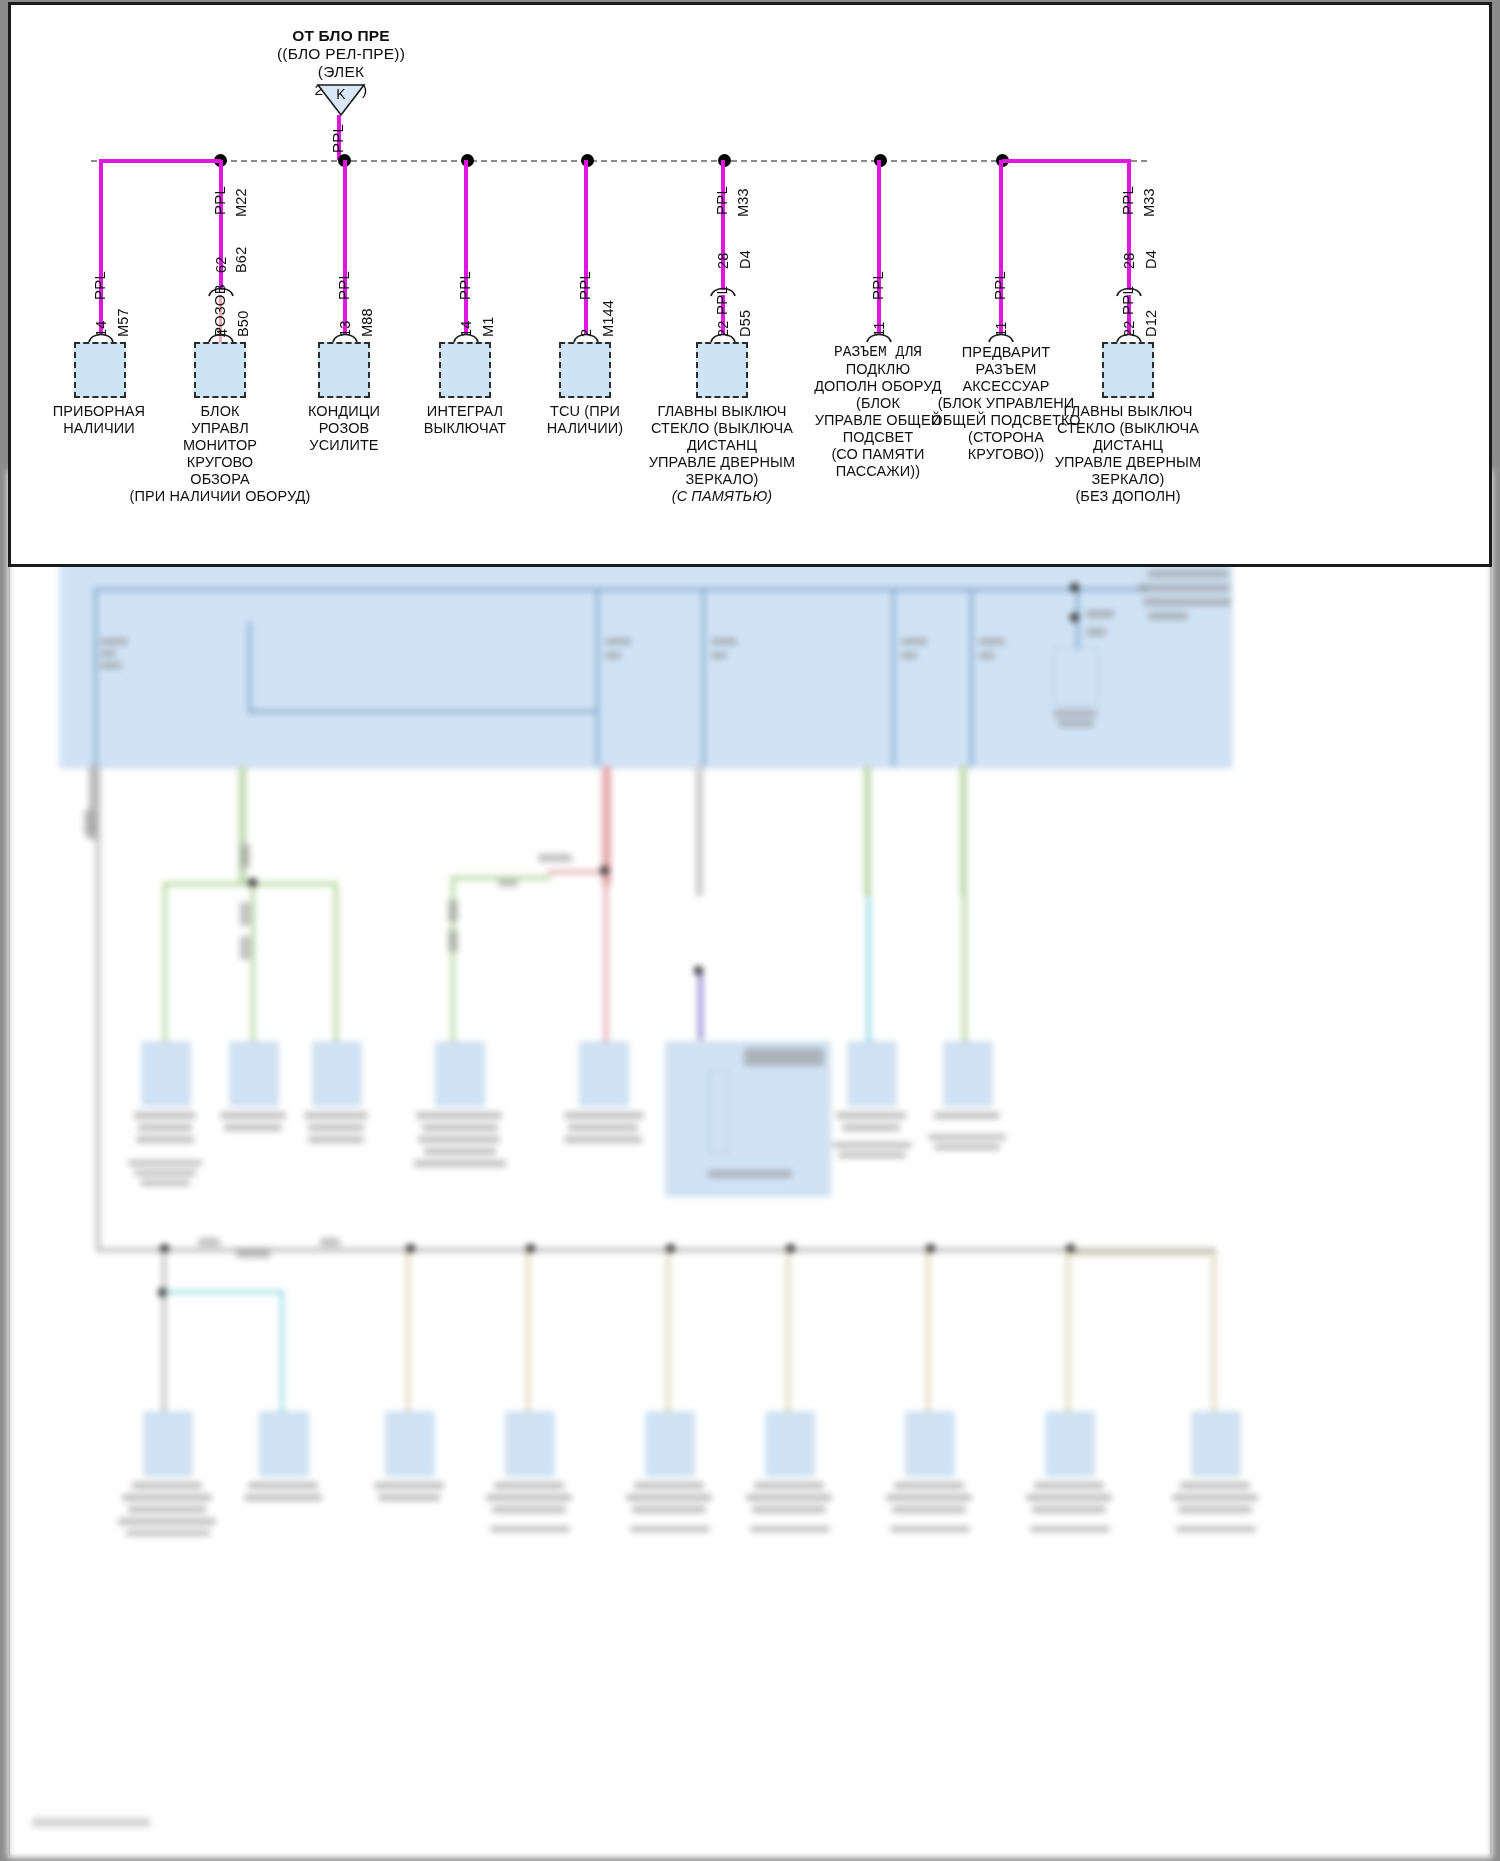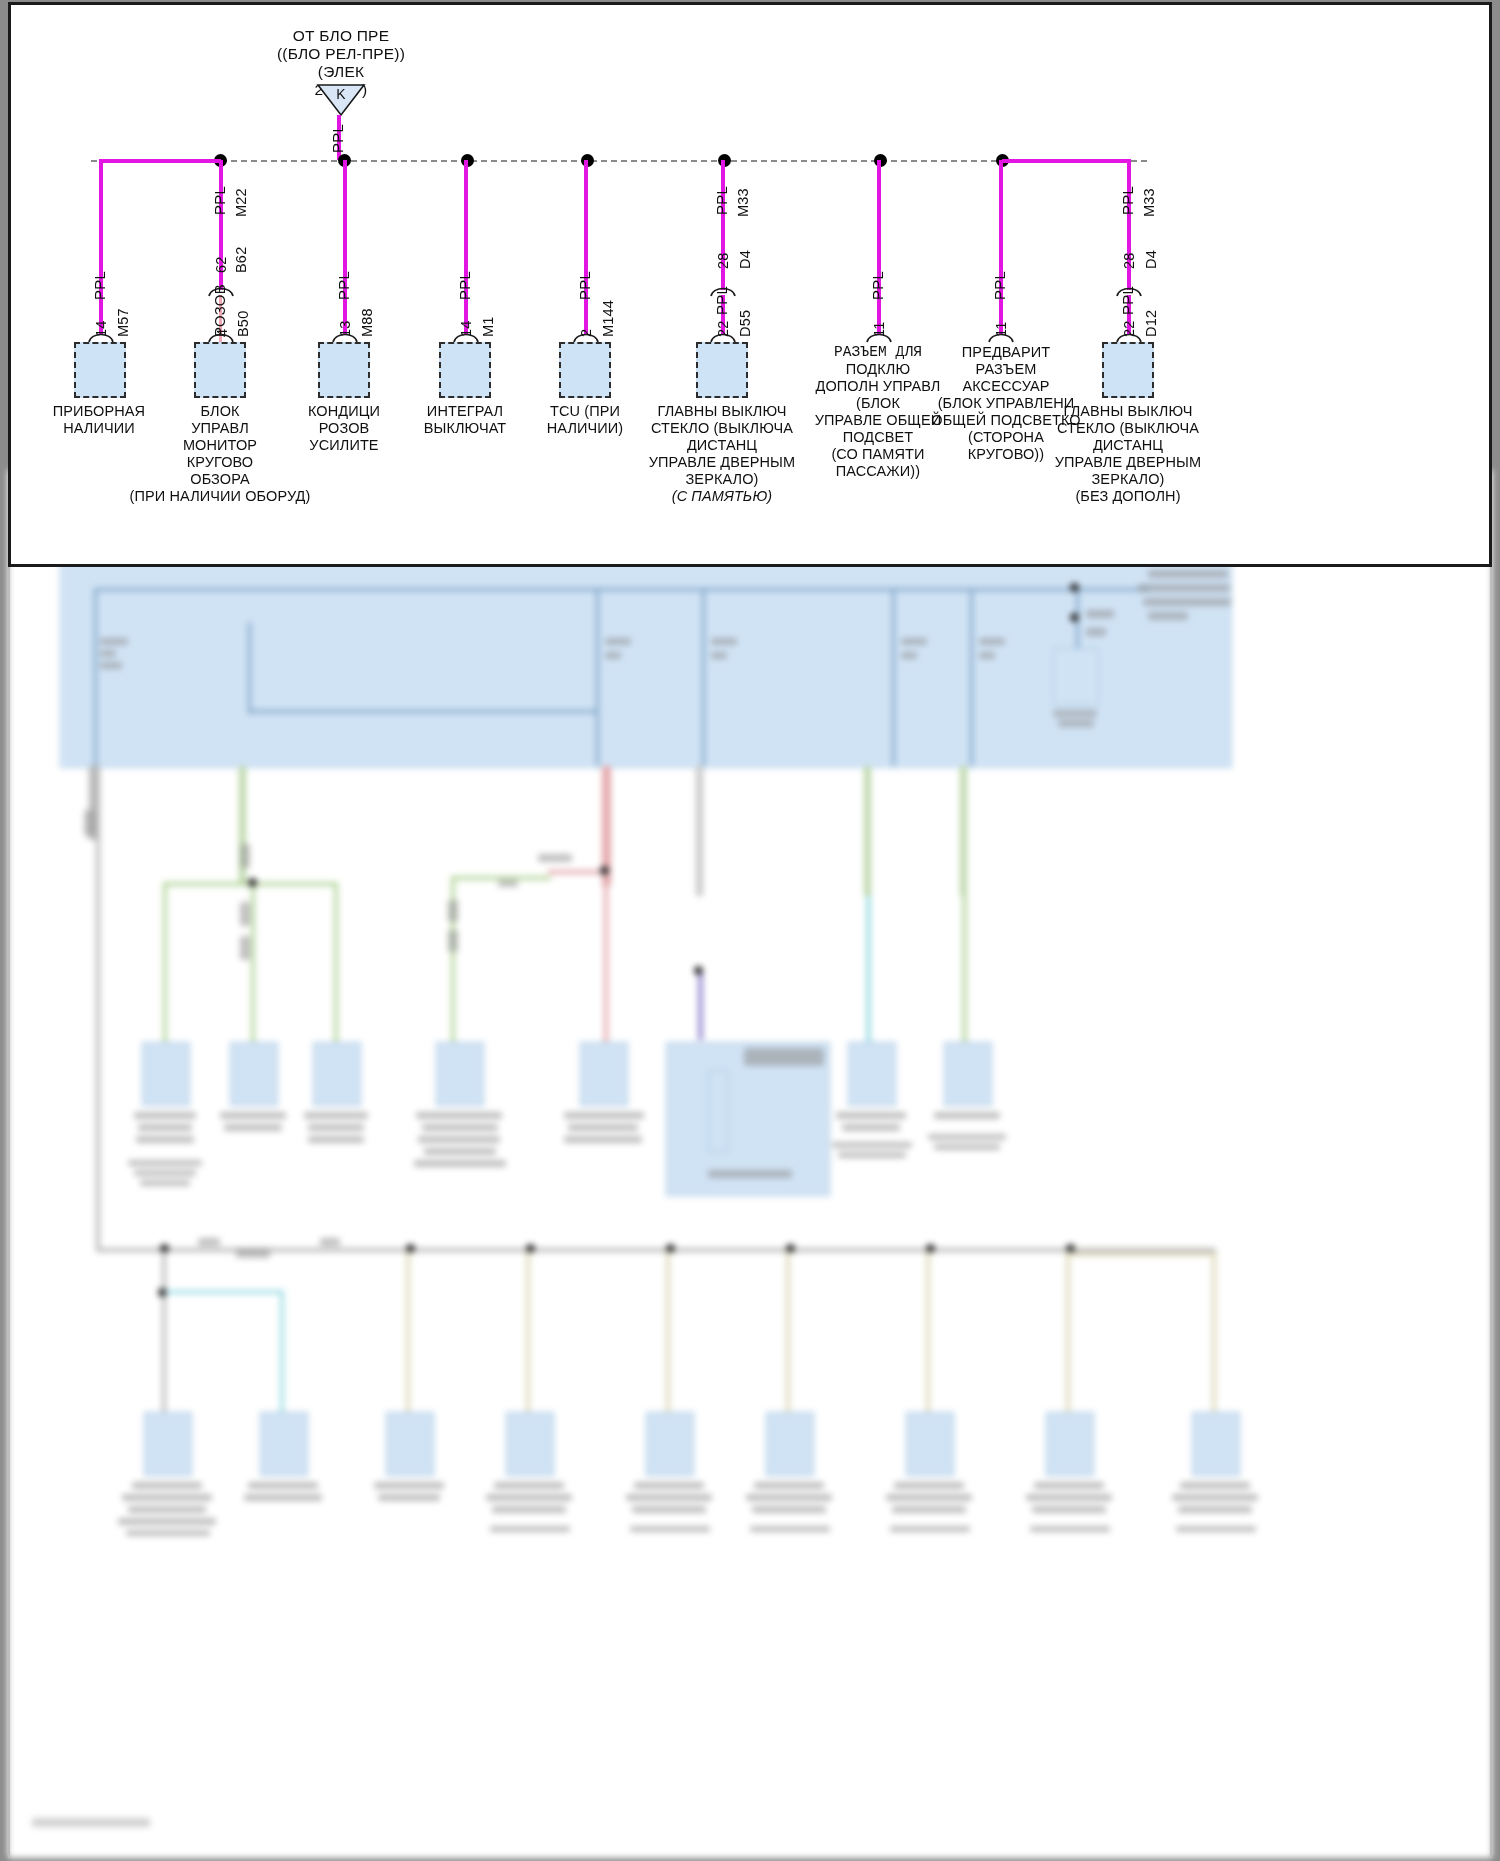--- a/index.html
+++ b/index.html
@@ -301,21 +301,21 @@
     <div class="bl-txt" style="left:1168px;top:1056px;width:80px;height:6px;"></div>
 
     <div class="bl-txt" style="left:24px;top:1348px;width:118px;height:9px;opacity:.4;"></div>
   </div>
 </div>
 <div id="page-bottom-frame"></div>
 
 <div id="page-top">
   <div id="top-canvas">
 
-    <div class="src-text" style="left:215px;top:22px;width:230px;">ОТ БЛО ПРЕ</div>
+    <div class="src-text" style="left:215px;top:22px;width:230px;font-weight:bold;">ОТ БЛО ПРЕ</div>
     <div class="src-text" style="left:215px;top:40px;width:230px;">((БЛО РЕЛ-ПРЕ))</div>
     <div class="src-text" style="left:215px;top:58px;width:230px;">(ЭЛЕК</div>
     <div class="src-text" style="left:215px;top:76px;width:230px;">2 ИЗ 7)</div>
 
     <div class="tri-wrap" style="left:305px;top:78px;width:50px;height:34px;">
       <svg width="50" height="34" viewBox="0 0 50 34" class="tri-svg">
         <polygon points="2,2 48,2 25,32" fill="#d8e6f5" stroke="#1b1b1b" stroke-width="1.6"></polygon>
       </svg>
       <div class="tri-letter" style="width:50px;">K</div>
     </div>
@@ -426,21 +426,21 @@
     <div class="ccap" style="left:603px;top:483px;width:216px;font-style:italic;">(С ПАМЯТЬЮ)</div>
 
     <div class="wire-v" style="left:866px;top:155px;height:174px;"></div>
     <div class="wlab" style="left:858px;top:295px;">PPL</div>
     <div class="wlab sm" style="left:860px;top:332px;">11</div>
     <svg class="brk" style="left:854px;top:324px;" width="28" height="14" viewBox="0 0 28 14">
       <path d="M2,13 C4,3 24,3 26,13" fill="none" stroke="#1b1b1b" stroke-width="1.6"></path>
     </svg>
     <div class="ccap" style="left:772px;top:339px;width:190px;font-family:Liberation Mono, monospace;">РАЗЪЕМ ДЛЯ</div>
     <div class="ccap" style="left:772px;top:356px;width:190px;">ПОДКЛЮ</div>
-    <div class="ccap" style="left:762px;top:373px;width:210px;">ДОПОЛН УПРАВЛ</div>
+    <div class="ccap" style="left:762px;top:373px;width:210px;">ДОПОЛН ОБОРУД</div>
     <div class="ccap" style="left:772px;top:390px;width:190px;">(БЛОК</div>
     <div class="ccap" style="left:762px;top:407px;width:210px;">УПРАВЛЕ ОБЩЕЙ</div>
     <div class="ccap" style="left:772px;top:424px;width:190px;">ПОДСВЕТ</div>
     <div class="ccap" style="left:772px;top:441px;width:190px;">(СО ПАМЯТИ</div>
     <div class="ccap" style="left:772px;top:458px;width:190px;">ПАССАЖИ))</div>
 
     <div class="wire-v" style="left:988px;top:155px;height:174px;"></div>
     <div class="wlab" style="left:980px;top:295px;">PPL</div>
     <div class="wlab sm" style="left:982px;top:332px;">11</div>
     <svg class="brk" style="left:976px;top:324px;" width="28" height="14" viewBox="0 0 28 14">

